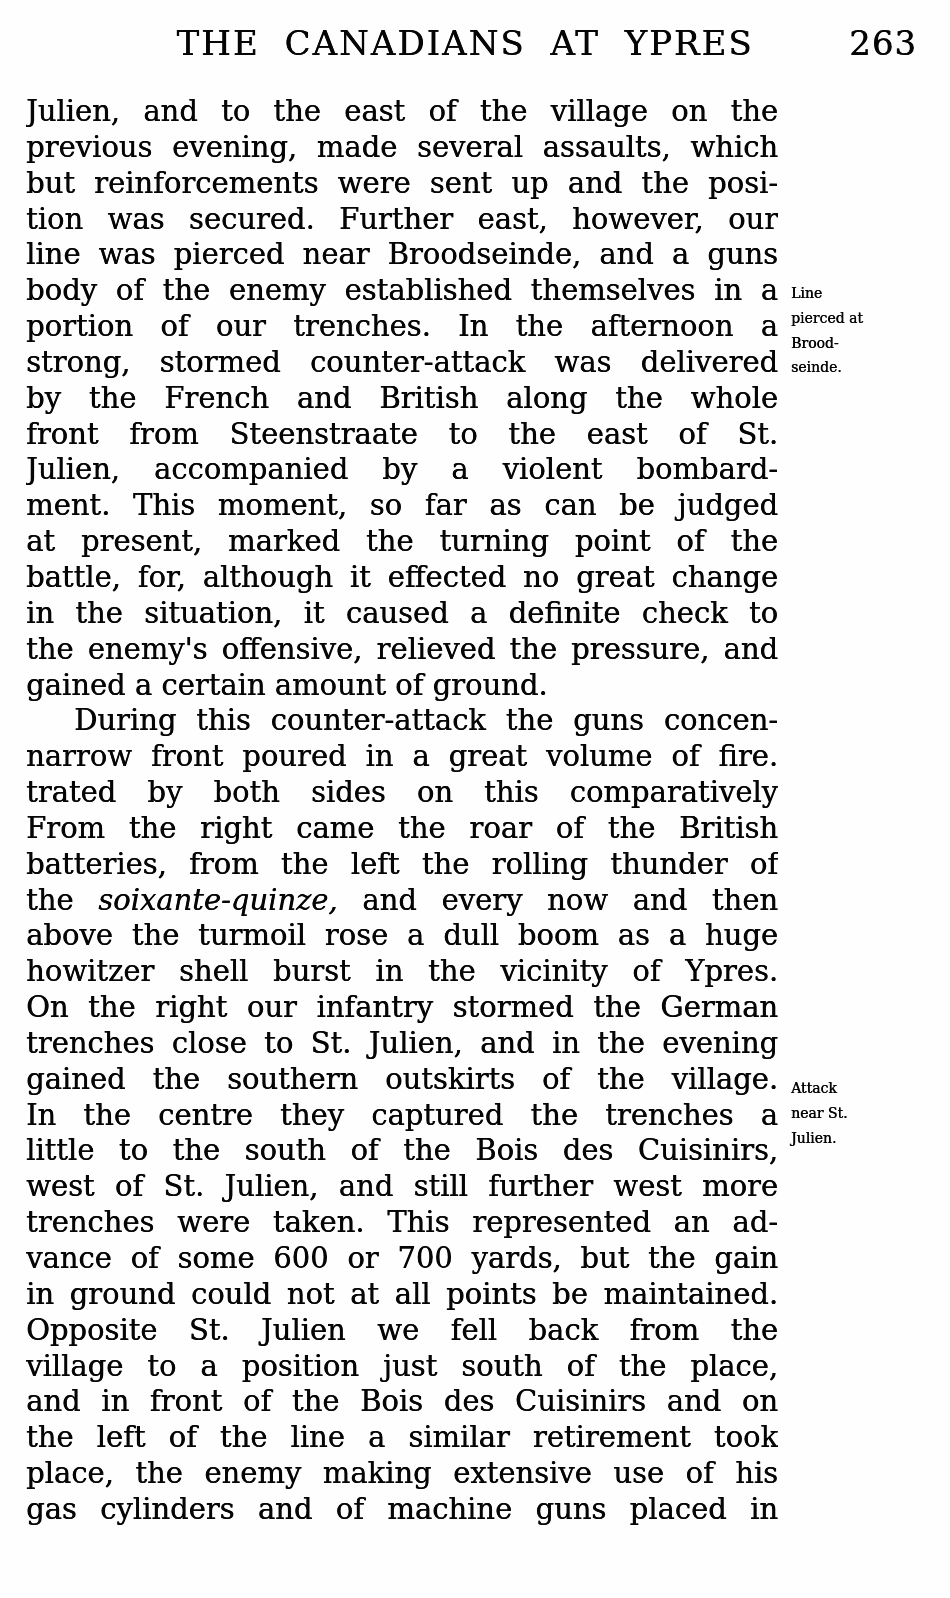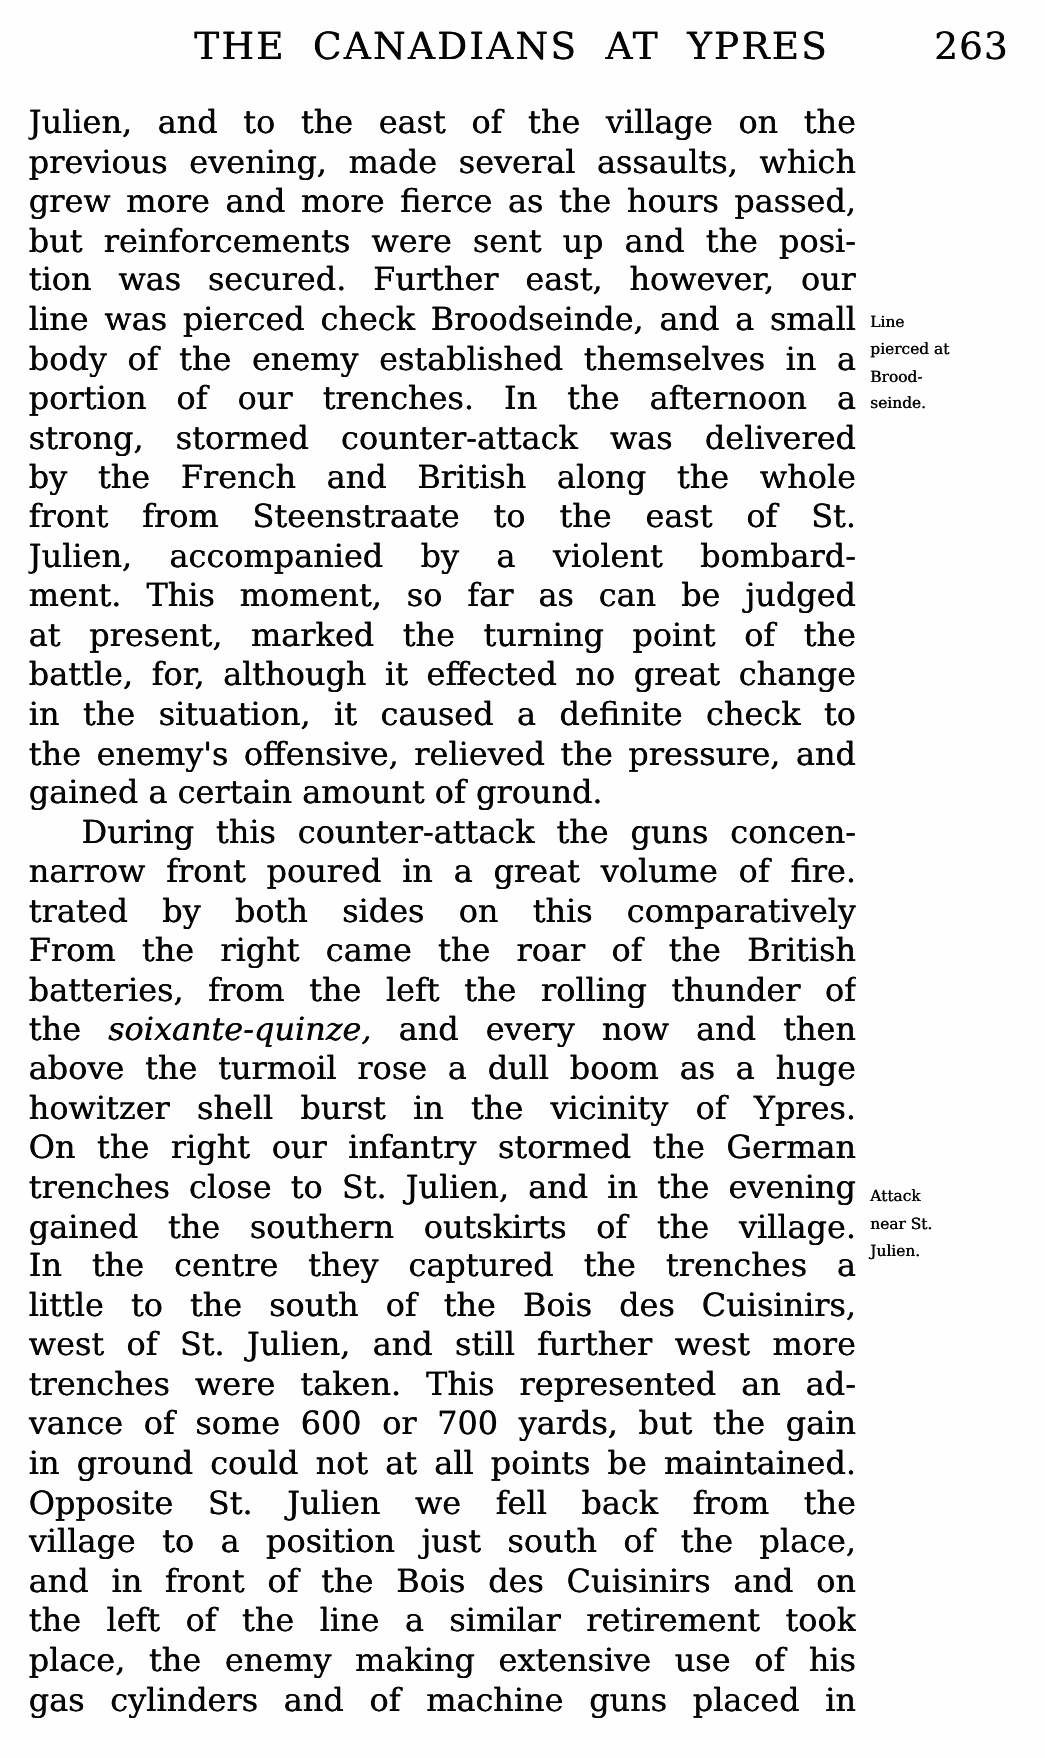--- a/index.html
+++ b/index.html
@@ -89,24 +89,23 @@
 
   <div class="running-head">
     <div class="head-title">THE CANADIANS AT YPRES</div>
     <div class="page-number">263</div>
   </div>
 
   <div class="body-text">
       <div class="paragraph">
         <div class="line">Julien, and to the east of the village on the</div>
         <div class="line">previous evening, made several assaults, which</div>
-        <div class="line">grew more and more fierce as the hours passed,</div>
         <div class="line">but reinforcements were sent up and the posi-</div>
         <div class="line">tion was secured.  Further east, however, our</div>
-        <div class="line">line was pierced check Broodseinde, and a small</div>
+        <div class="line">line was pierced near Broodseinde, and a guns</div>
         <div class="line">body of the enemy established themselves in a</div>
         <div class="line">portion of our trenches.  In the afternoon a</div>
         <div class="line">strong, stormed counter-attack was delivered</div>
         <div class="line">by the French and British along the whole</div>
         <div class="line">front from Steenstraate to the east of St.</div>
         <div class="line">Julien, accompanied by a violent bombard-</div>
         <div class="line">ment.  This moment, so far as can be judged</div>
         <div class="line">at present, marked the turning point of the</div>
         <div class="line">battle, for, although it effected no great change</div>
         <div class="line">in the situation, it caused a definite check to</div>

